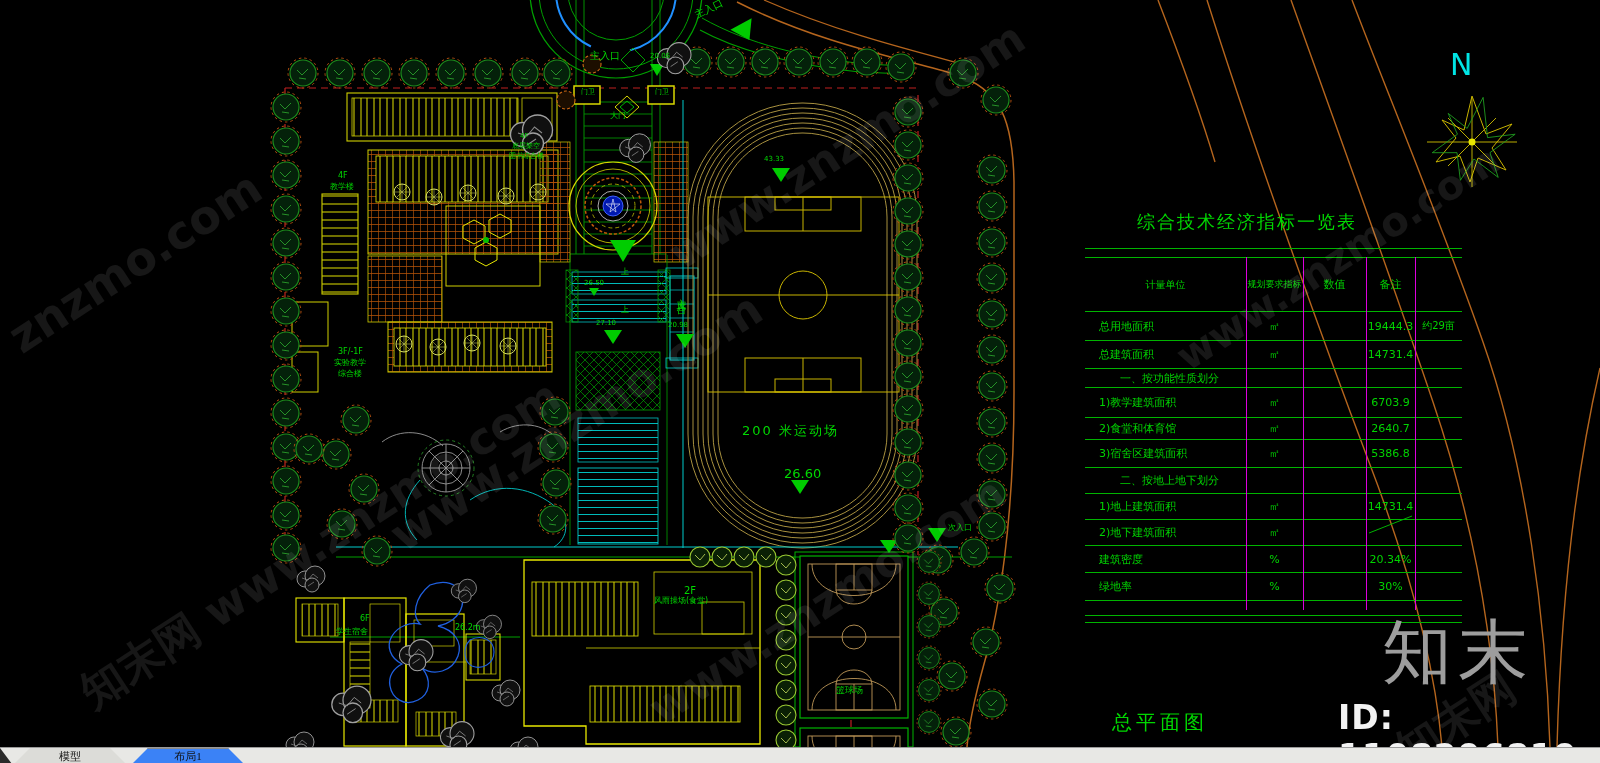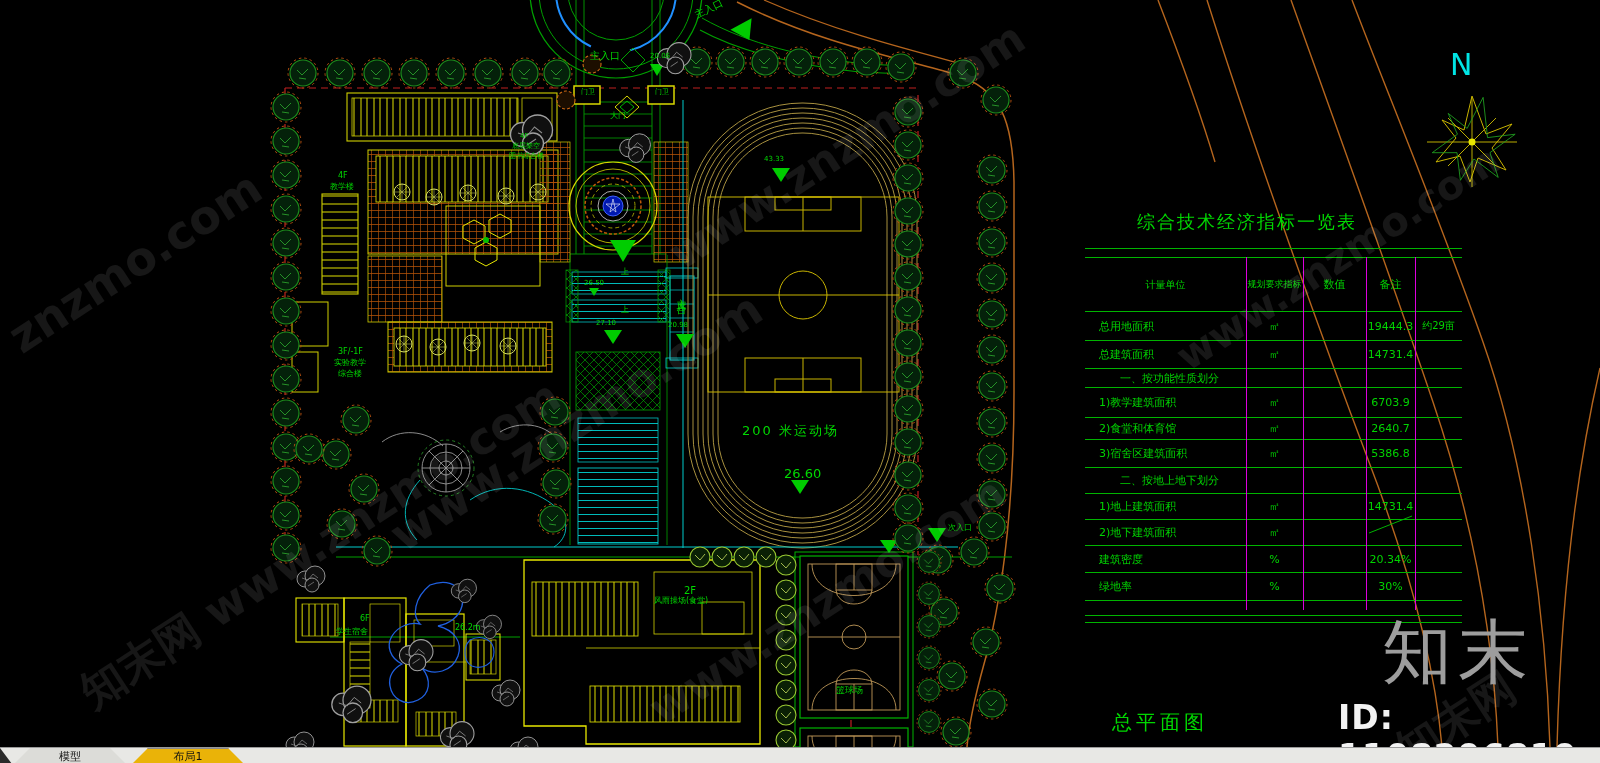--- a/index.html
+++ b/index.html
@@ -21,22 +21,22 @@
   .cell{display:flex;align-items:center;justify-content:center;color:#00d400;font-size:11px;overflow:hidden;}
   .cell.item{justify-content:flex-start;padding-left:14px;}
   .cell.sec{padding-left:7px;margin-left:28px;}
   .vline{position:absolute;top:257px;width:1px;height:353px;background:#dd00dd;z-index:4;}
   
   #statusbar{position:absolute;left:0;top:747px;width:1600px;height:16px;background:#e8e8e5;
              border-top:1px solid #9a9a9a;z-index:9;}
   .tab{position:absolute;top:0;height:16px;display:flex;align-items:center;justify-content:center;
        font-size:11px;color:#111;}
   #tab-model{left:14px;width:112px;background:#dcdcd8;clip-path:polygon(16px 0,96px 0,112px 16px,0 16px);}
-  #tab-layout{left:132px;width:112px;background:#eab308;box-shadow:inset 0 0 0 1px #8a8a8a;
-              clip-path:polygon(16px 0,96px 0,112px 16px,0 16px);}
+  #tab-layout{left:132px;width:112px;background:#3b82f6;box-shadow:inset 0 0 0 1px #8a8a8a;
+              clip-path:polygon(16px 0,96px 0,112px 16px,0 16px);font-family:Liberation Serif, serif;}
   .wedge{position:absolute;left:0;top:0;width:12px;height:16px;background:#2a2a2a;
          clip-path:polygon(0 0,12px 16px,0 16px);}
   
   #logo{position:absolute;left:1382px;top:606px;font-size:70px;font-weight:normal;color:#9d9d9d;
         letter-spacing:6px;z-index:8;}
   #idtext{position:absolute;left:1338px;top:698px;font-size:33px;font-weight:bold;color:#f2f2f2;
           letter-spacing:1px;z-index:8;}
 </style>
 </head>
 <body>

